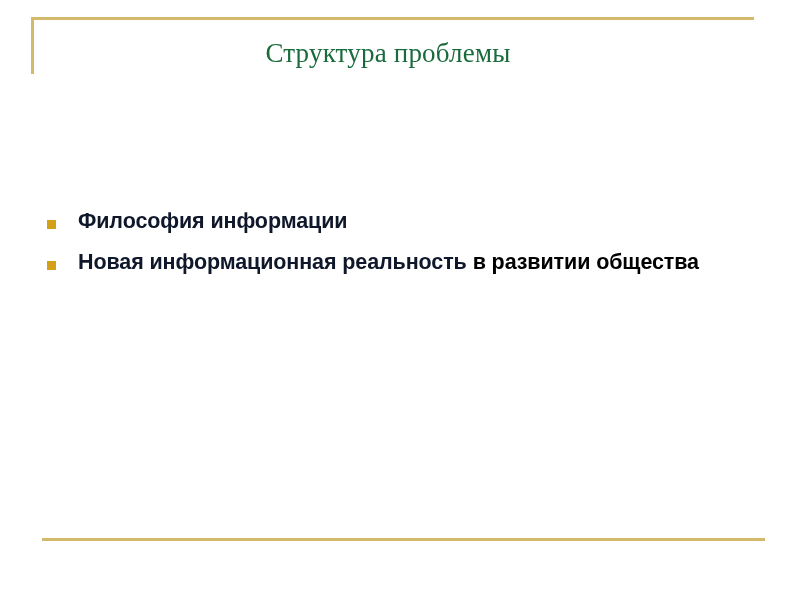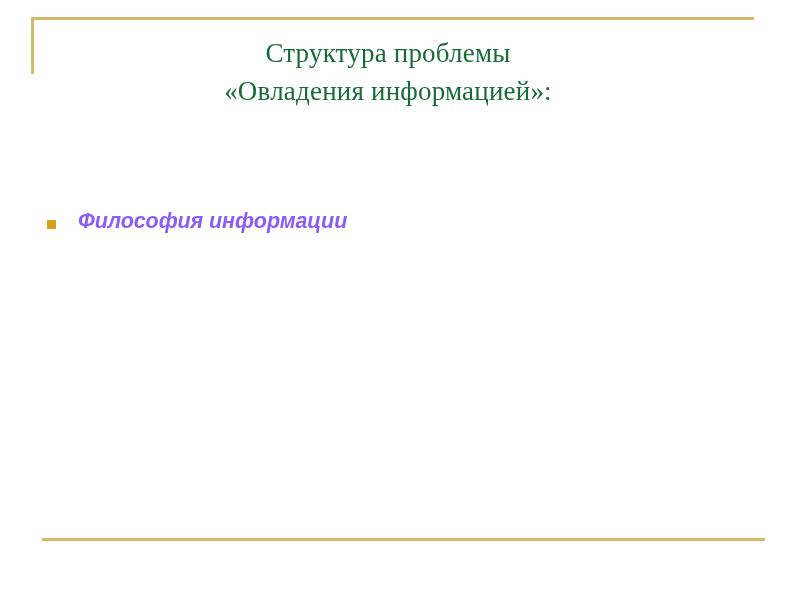--- a/index.html
+++ b/index.html
@@ -88,43 +88,49 @@
     background: #d4a017;
   }
   .bullet-text {
     font-family: "Liberation Sans", sans-serif;
     font-weight: bold;
     font-size: 21.5px;
     line-height: 37px;
     color: #000000;
     letter-spacing: -0.1px;
   }
-  .r { color: #8b5cf6; font-style: italic; }
+  .r { color: #0f172a; }
   .k { color: #000000; }
 </style>
 </head>
 <body>
 
 <div id="slide">
 
   <div class="rule-top"></div>
   <div class="rule-left"></div>
   <div class="rule-bottom"></div>
 
   <div class="title-block">
     <span class="title-line">Структура проблемы</span>
-    <span class="title-line">«Овладения информацией»:</span>
   </div>
 
   <div class="body-block">
 
     <div class="bullet-row">
       <span class="bullet-marker"></span>
       <div class="bullet-text">
         <span class="r">Философия информации</span>
       </div>
     </div>
 
+    <div class="bullet-row">
+      <span class="bullet-marker"></span>
+      <div class="bullet-text">
+        <span class="r">Новая информационная реальность</span>
+        <span class="k"> в развитии общества</span>
+      </div>
+    </div>
 
 
 
   </div>
 </div>
 
 </body></html>

